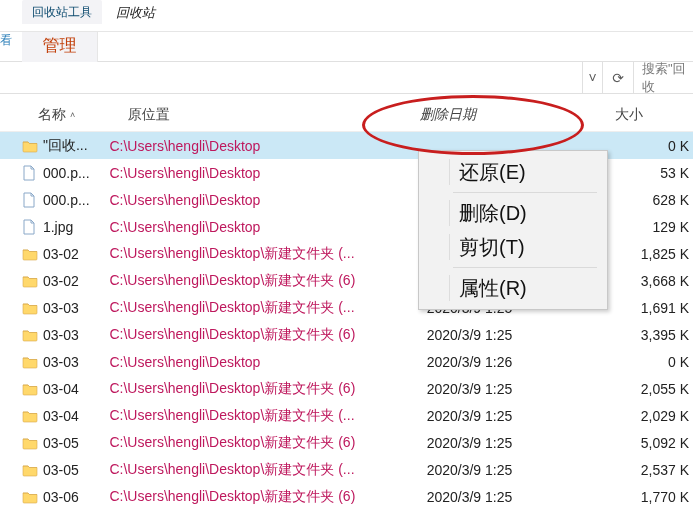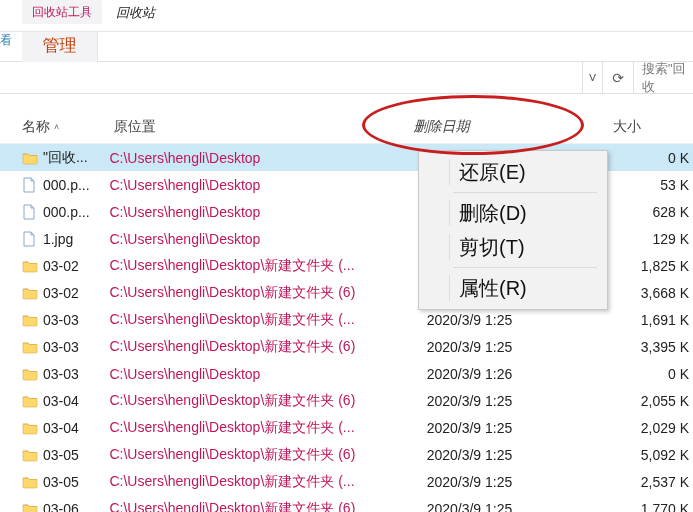--- a/index.html
+++ b/index.html
@@ -14,21 +14,21 @@
   }
   .ribbon-area {
     height: 32px;
     display: flex;
     align-items: flex-start;
     border-bottom: 1px solid #E6E6E6;
     padding-left: 22px;
   }
   .ribbon-smalltab {
     background: #F3F3F6;
-    color: #be185d;
+    color: #0c4a6e;
     font-size: 12px;
     padding: 4px 10px 3px 10px;
     min-width: 76px;
     text-align: left;
     border-top-left-radius:2px;border-top-right-radius:2px;
   }
   .ribbon-title {
     color: #222;
     font-size: 13px;
     padding: 4px 14px 3px 14px;
@@ -73,23 +73,22 @@
     font-size:13px;
     border-left:1px solid #E0E0E0;
   }
   .spacer-row { height:4px; }
 
   .headers {
     height:34px;
     display:flex;
     align-items:center;
     border-bottom:1px solid #EEE;
-    padding-left:22px;
+    padding-left:38px;
     color:#444;
-    margin-top:12px;
   }
   .h-name { width:92px; display:flex; align-items:center; gap:4px;}
   .h-loc  { width:300px; }
   .h-date { width:200px;font-style:italic; }
   .h-size { width:80px; }
 
   .chev { font-size:9px; color:#666;}
 
   .rows { position:relative;}
   .row {

